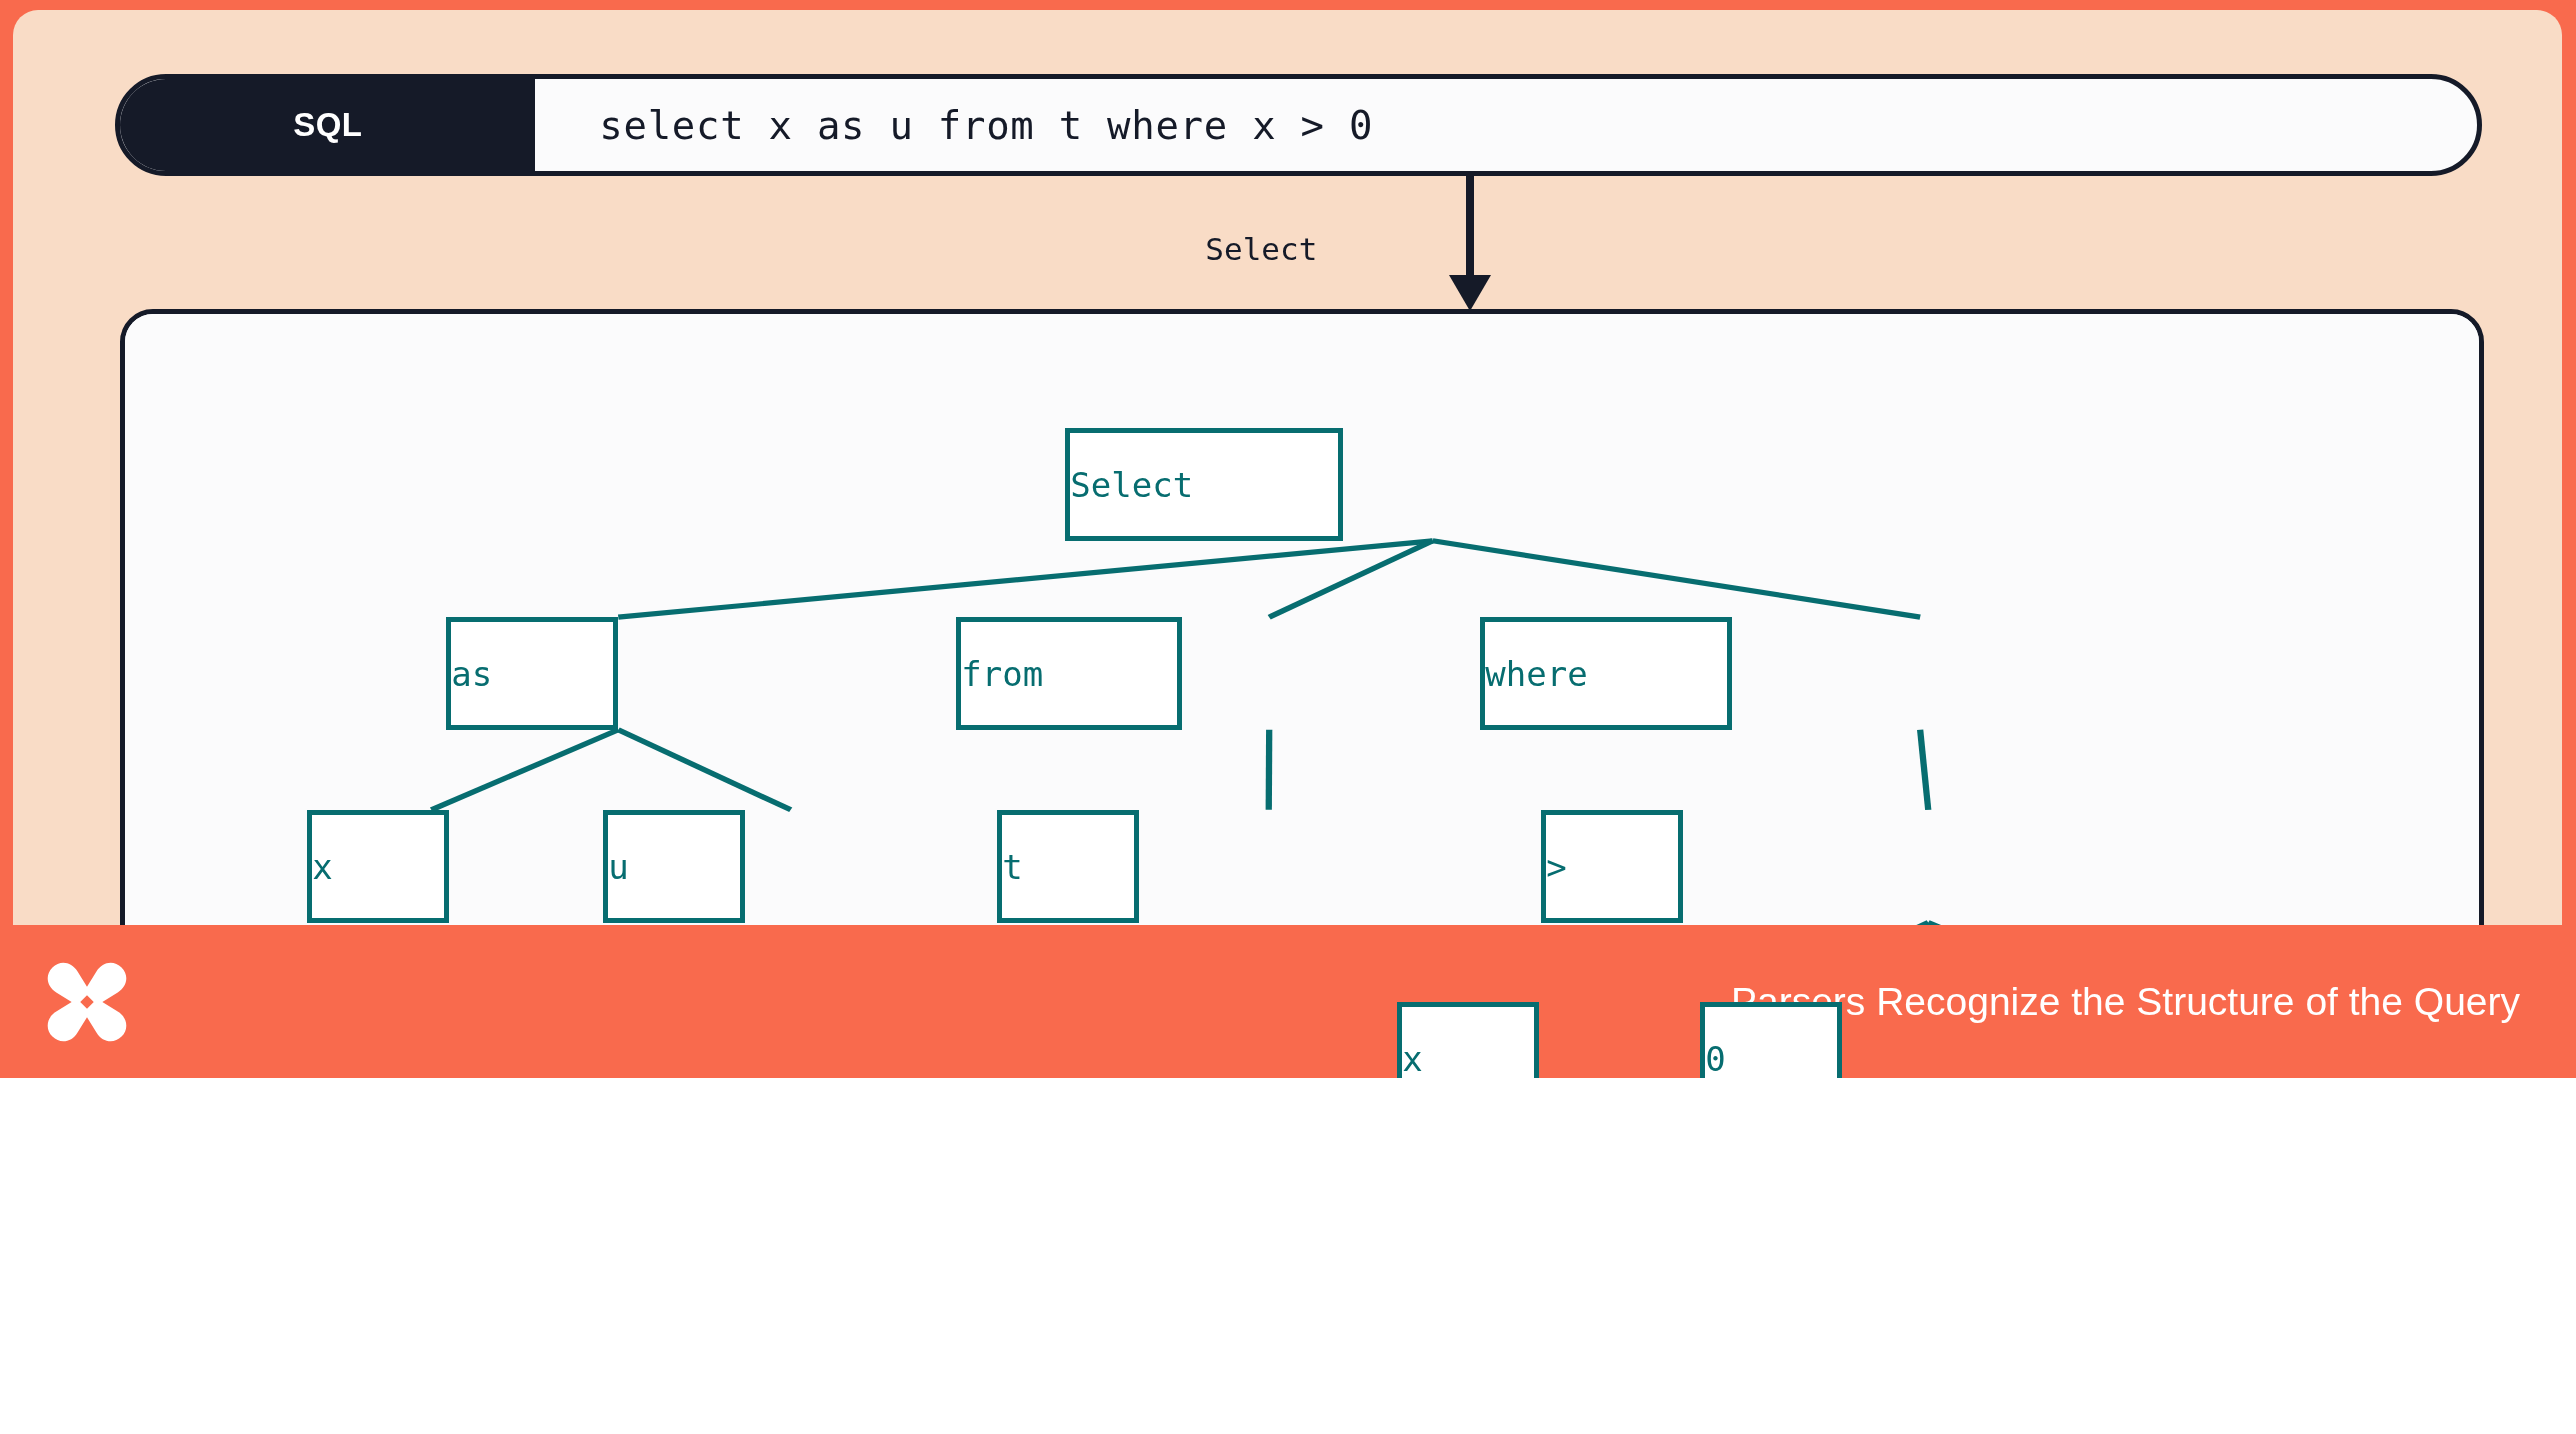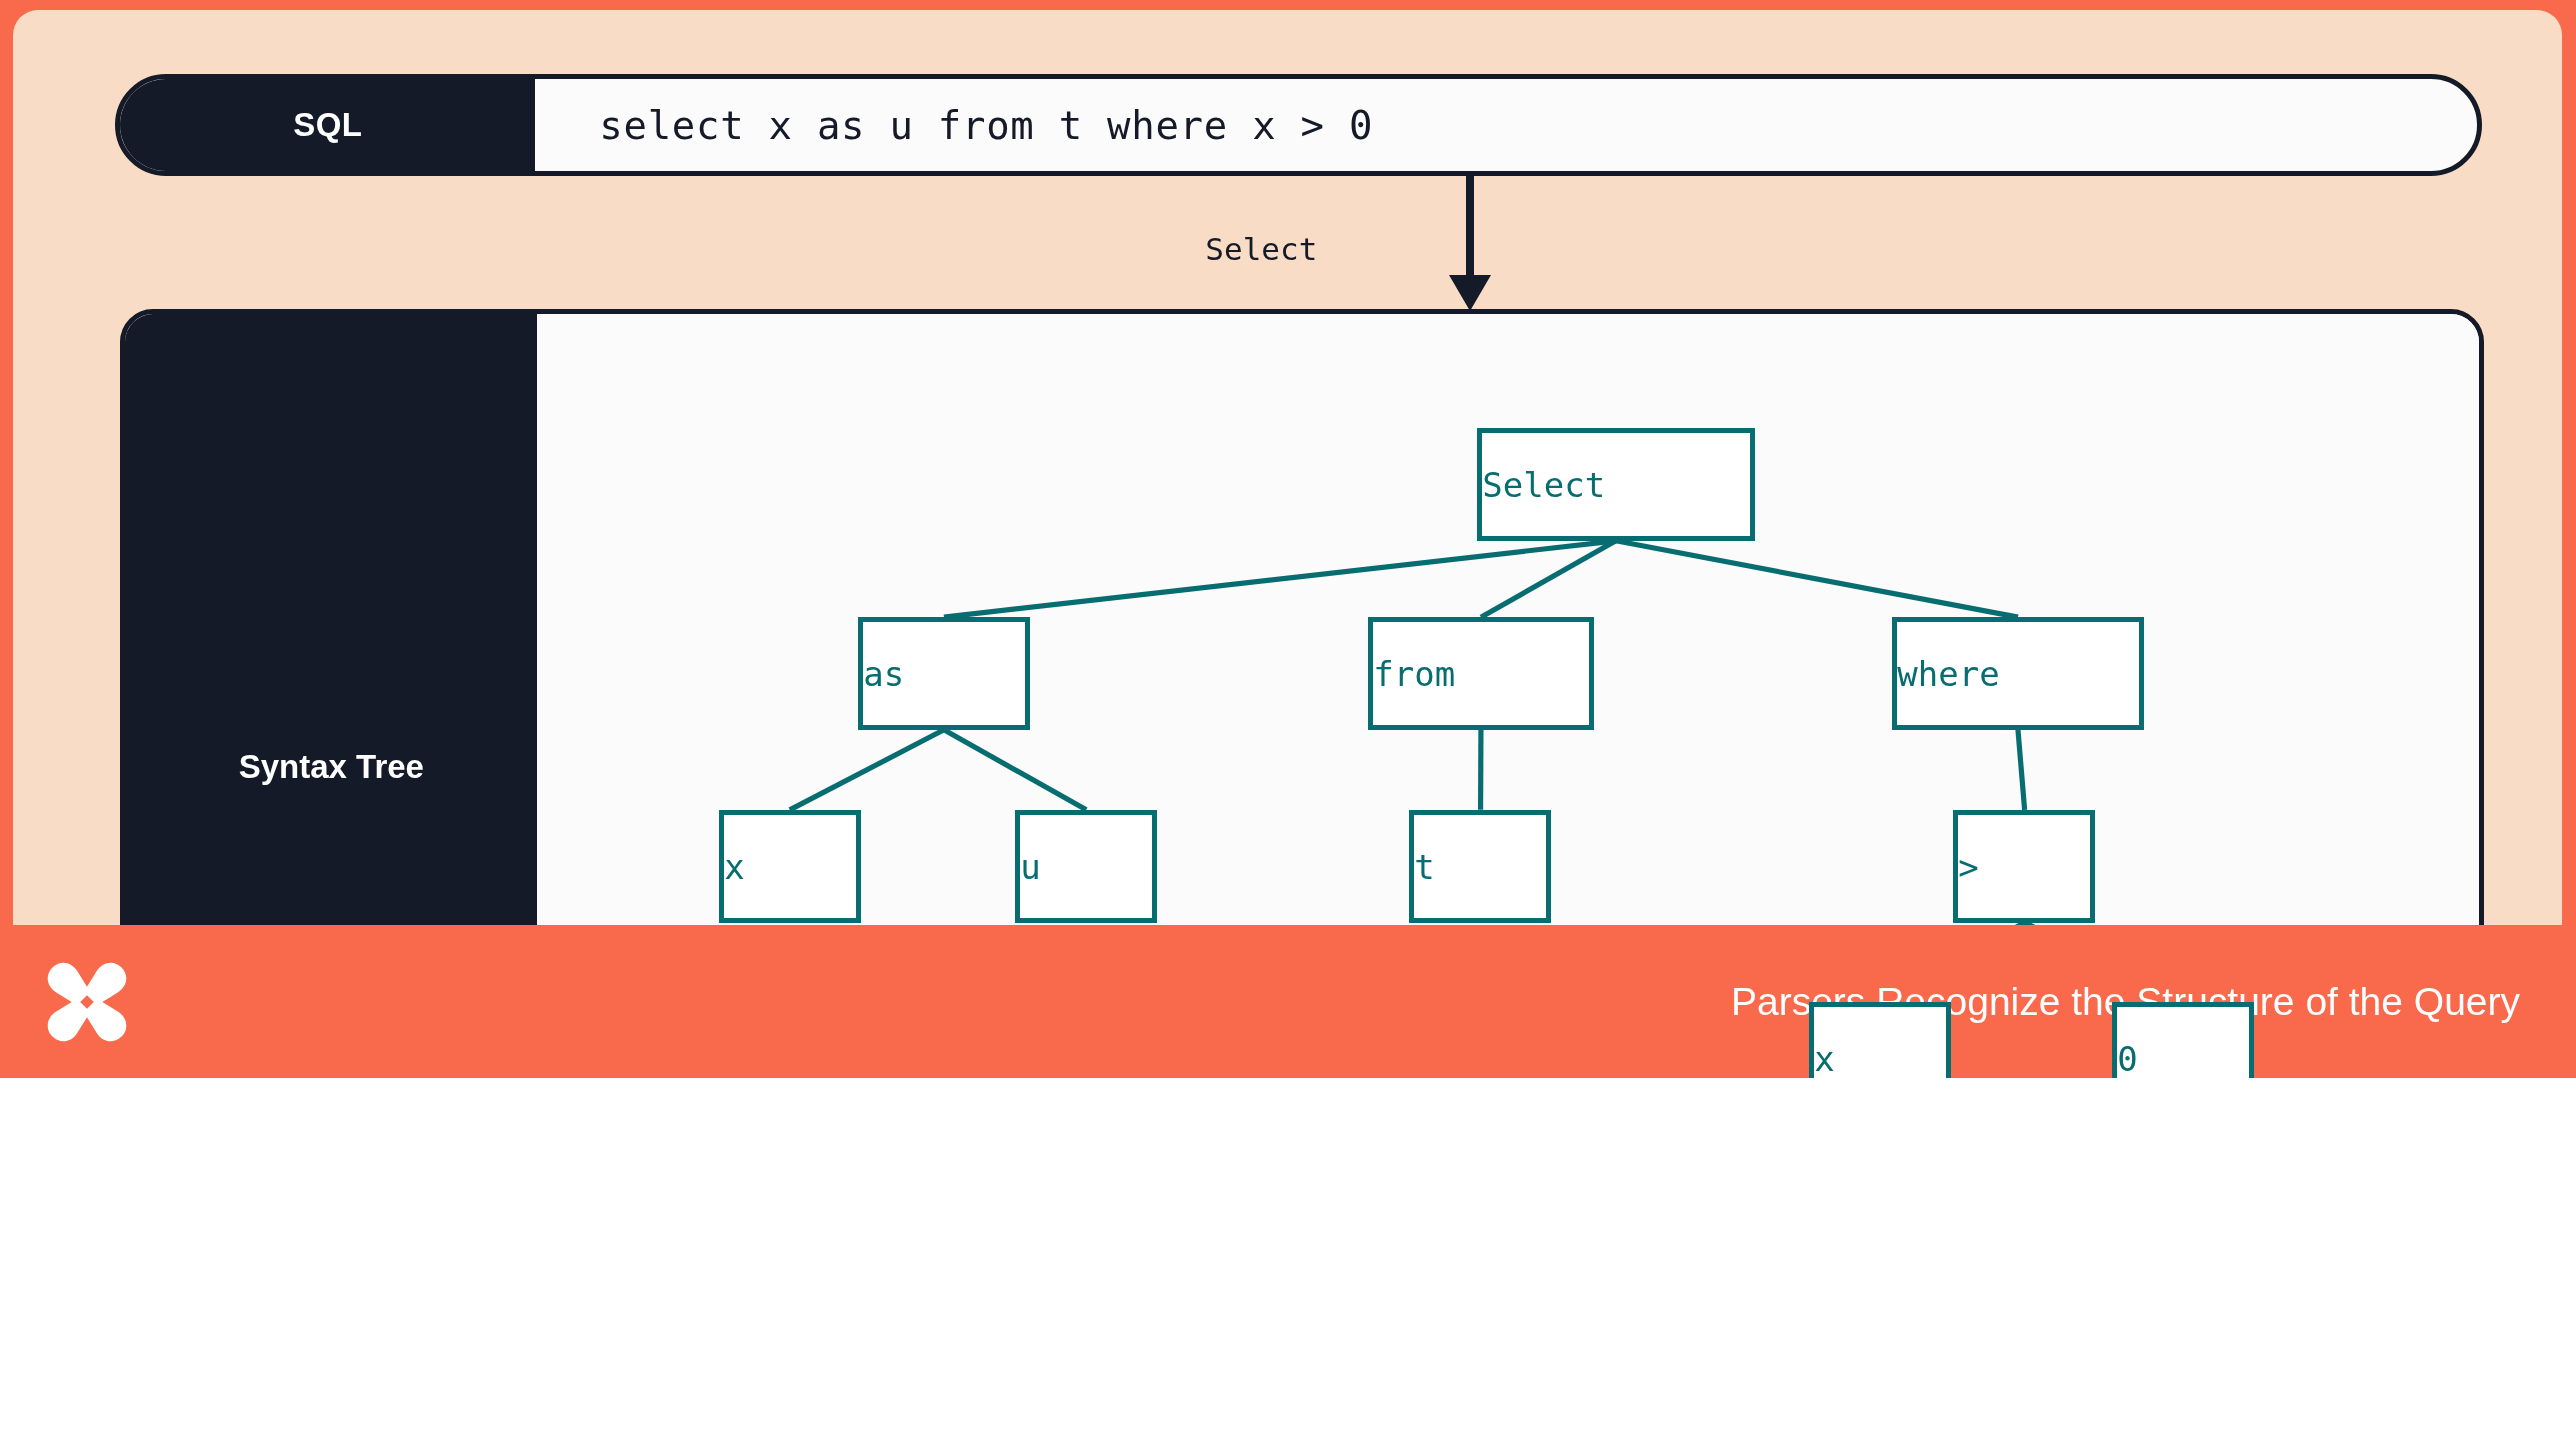--- a/index.html
+++ b/index.html
@@ -194,21 +194,20 @@
       <div id="sql-value">select x as u from t where x &gt; 0</div>
     </div>
 
     <div id="parser-label">Select</div>
     <div id="parser-arrow">
       <div class="shaft"></div>
       <div class="head"></div>
     </div>
 
     <div id="tree-panel">
-      <div id="tree-label">Syntax Tree</div>
       <div id="tree-canvas">
         <svg id="tree-svg" viewBox="0 0 2620 1221" preserveAspectRatio="none">
             <line x1="1455.5" y1="306" x2="549" y2="409" stroke="#076D70" stroke-width="7"></line>
             <line x1="1455.5" y1="306" x2="1273.5" y2="409" stroke="#076D70" stroke-width="7"></line>
             <line x1="1455.5" y1="306" x2="1998" y2="409" stroke="#076D70" stroke-width="7"></line>
             <line x1="549" y1="561" x2="341" y2="669" stroke="#076D70" stroke-width="7"></line>
             <line x1="549" y1="561" x2="741" y2="669" stroke="#076D70" stroke-width="7"></line>
             <line x1="1273.5" y1="561" x2="1273" y2="669" stroke="#076D70" stroke-width="7"></line>
             <line x1="1998" y1="561" x2="2007" y2="669" stroke="#076D70" stroke-width="7"></line>
             <line x1="2007" y1="821" x2="1813" y2="929" stroke="#076D70" stroke-width="7"></line>

